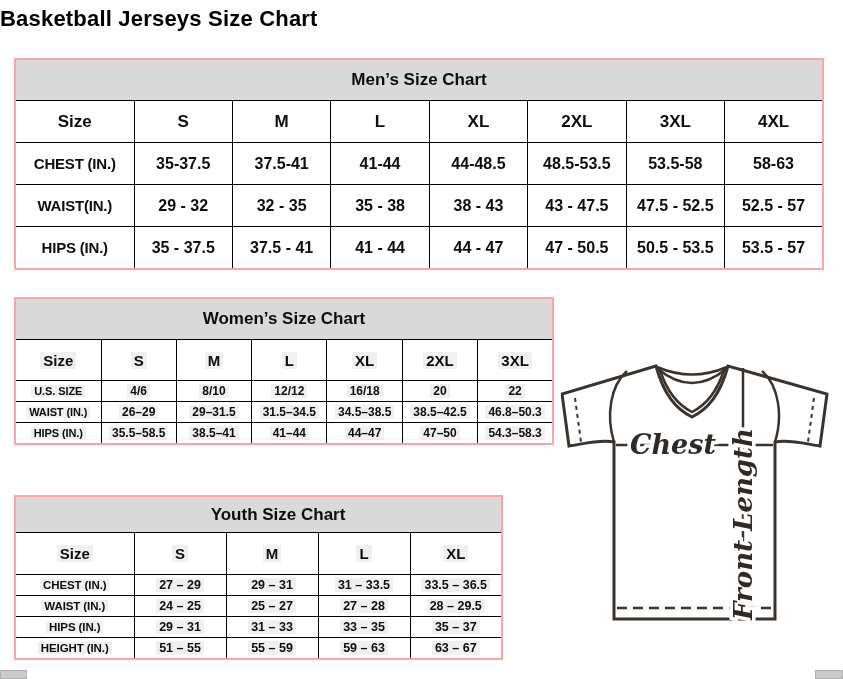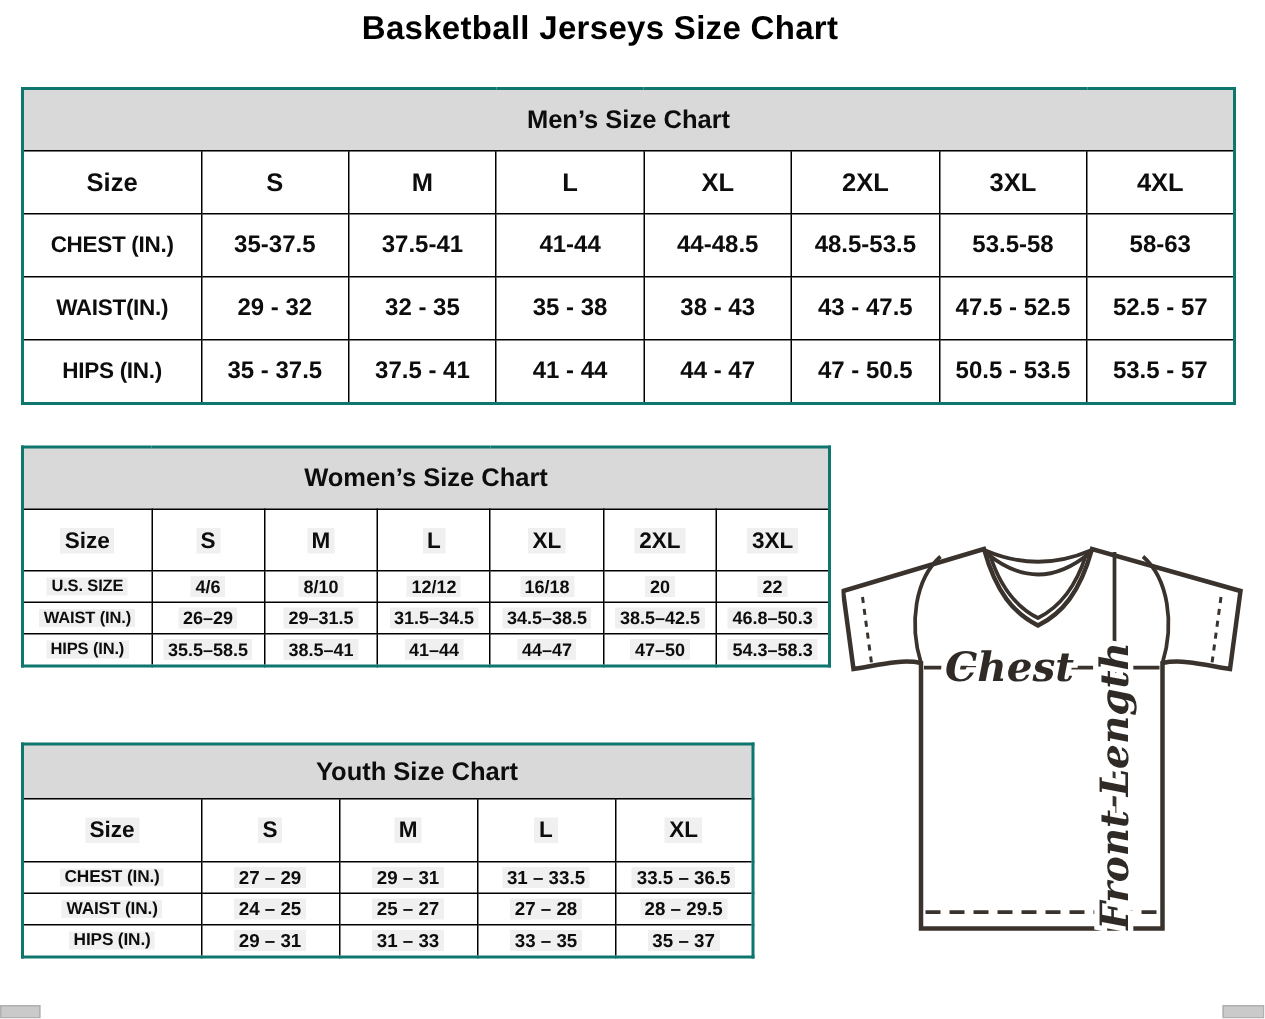--- a/index.html
+++ b/index.html
@@ -1,28 +1,28 @@
 <!DOCTYPE html>
 <html><head>
 <meta charset="utf-8">
 <style>
   html,body{margin:0;padding:0;background:#fff;}
   #page{position:relative;width:843px;height:679px;background:#ffffff;overflow:hidden;
         font-family:"Liberation Sans","DejaVu Sans",sans-serif;color:#000;}
 
   
-  #page-title{position:absolute;left:0;top:6px;width:800px;text-align:center;
+  #page-title{position:absolute;left:0;top:6px;width:800px;
               font-size:22px;font-weight:bold;letter-spacing:0.2px;color:#000;}
 
   
   table.sizetable{position:absolute;border-collapse:collapse;table-layout:fixed;
                   background:#fff;}
   table.sizetable th,table.sizetable td{border:1.5px solid #000;text-align:center;
                   vertical-align:middle;padding:0;font-weight:bold;color:#0d0d0d;}
-  table.sizetable{border:2px solid #0f766e;}
+  table.sizetable{border:2px solid #fca5a5;}
   th.ttl{background:#d9d9d9;font-size:17px;color:#000;}
 
   
   #mens{left:14px;top:58px;width:810px;}
   #mens th.ttl{height:40px;}
   #mens tr.sizerow th{height:41px;font-size:17px;}
   #mens tbody th,#mens tbody td{height:41px;font-size:16px;}
   #mens tbody th{font-size:15px;letter-spacing:-0.2px;}
 
   
@@ -194,20 +194,27 @@
           <td><span class="hl">27 – 28</span></td>
           <td><span class="hl">28 – 29.5</span></td>
         </tr>
         <tr>
           <th><span class="hl">HIPS (IN.)</span></th>
           <td><span class="hl">29 – 31</span></td>
           <td><span class="hl">31 – 33</span></td>
           <td><span class="hl">33 – 35</span></td>
           <td><span class="hl">35 – 37</span></td>
         </tr>
+        <tr>
+          <th><span class="hl">HEIGHT (IN.)</span></th>
+          <td><span class="hl">51 – 55</span></td>
+          <td><span class="hl">55 – 59</span></td>
+          <td><span class="hl">59 – 63</span></td>
+          <td><span class="hl">63 – 67</span></td>
+        </tr>
       </tbody>
     </table>
 
   <div id="jersey">
     <svg viewBox="0 0 274 315">
 
       <path class="jline" stroke-width="3" fill="#ffffff" d="M 95 8 L 1 36 L 8 88 C 22 86 39 81 53 84 L 53 261 L 214 261 L 214 84
                C 228 81 245 86 259 88 L 266 36 L 167 8
                C 159 37 147 51 131 59 C 115 51 103 37 95 8 Z"></path>
 

